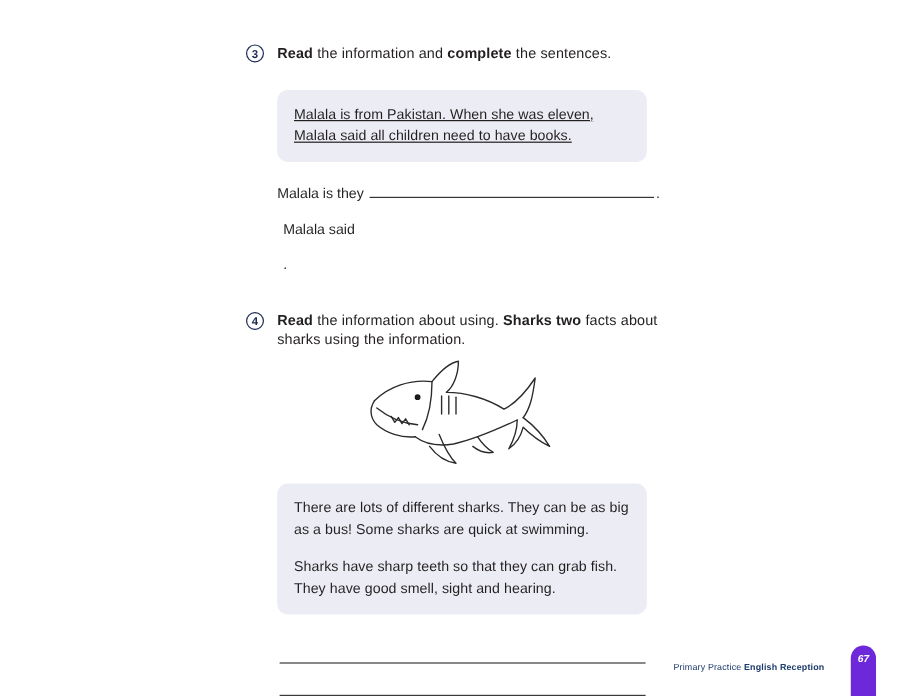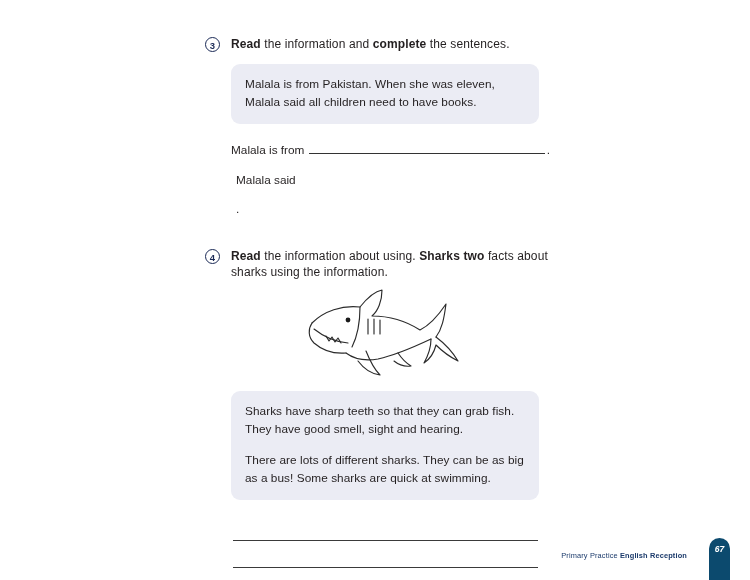--- a/index.html
+++ b/index.html
@@ -142,21 +142,21 @@
     white-space: nowrap;
   }
   .footer-text .brand { font-weight: 400; }
   .footer-text .title { font-weight: 700; }
   .page-tab {
     position: absolute;
     right: 20px;
     bottom: 0;
     width: 21px;
     height: 42px;
-    background: #0c4a6e;
+    background: #6d28d9;
     border-top-left-radius: 11px;
     border-top-right-radius: 11px;
     font-style: italic;
   }
   .page-tab span {
     position: absolute;
     top: 6px;
     left: 0;
     right: 0;
     text-align: center;
@@ -174,26 +174,26 @@
 
     <div class="exercise">
 
       <div class="ex-head">
         <div class="num-circle">3</div>
         <div class="ex-text">
           <b>Read</b><span> the information and </span><b>complete</b><span> the sentences.</span>
         </div>
       </div>
 
-      <div class="info-box" style="margin-top:11px;">
+      <div class="info-box" style="margin-top:22px;text-decoration:underline;">
         <p>Malala is from Pakistan. When she was eleven, Malala said all children need to have books.</p>
       </div>
 
       <div class="fill-row" style="margin-top:18px;">
-        <span class="lead">Malala is from</span>
+        <span class="lead">Malala is they</span>
         <span class="fill-rule"></span>
         <span class="dot">.</span>
       </div>
 
       <div class="fill-row" style="margin-top:13px;flex-direction:column;">
         <span class="lead">Malala said</span>
         <span class="fill-rule"></span>
         <span class="dot">.</span>
       </div>
 
@@ -233,22 +233,22 @@
           <path d="M72 30 C72 36 72 41 72 45"></path>
           <path d="M78 31 C78 36 78 41 78 45"></path>
 
           <path d="M24 47 l3 5 l3 -4 l3 5 l3 -4 l3 5"></path>
 
           <circle cx="46" cy="31" r="2.4" fill="#1a1a1a" stroke="none"></circle>
         </svg>
       </div>
 
       <div class="info-box" style="margin-top:6px;">
+        <p>There are lots of different sharks. They can be as big as a bus! Some sharks are quick at swimming.</p>
         <p>Sharks have sharp teeth so that they can grab fish. They have good smell, sight and hearing.</p>
-        <p>There are lots of different sharks. They can be as big as a bus! Some sharks are quick at swimming.</p>
       </div>
 
       <div class="answer-lines">
         <div class="answer-line"></div>
         <div class="answer-line"></div>
         <div class="answer-line"></div>
         <div class="answer-line"></div>
       </div>
 
     </div>

